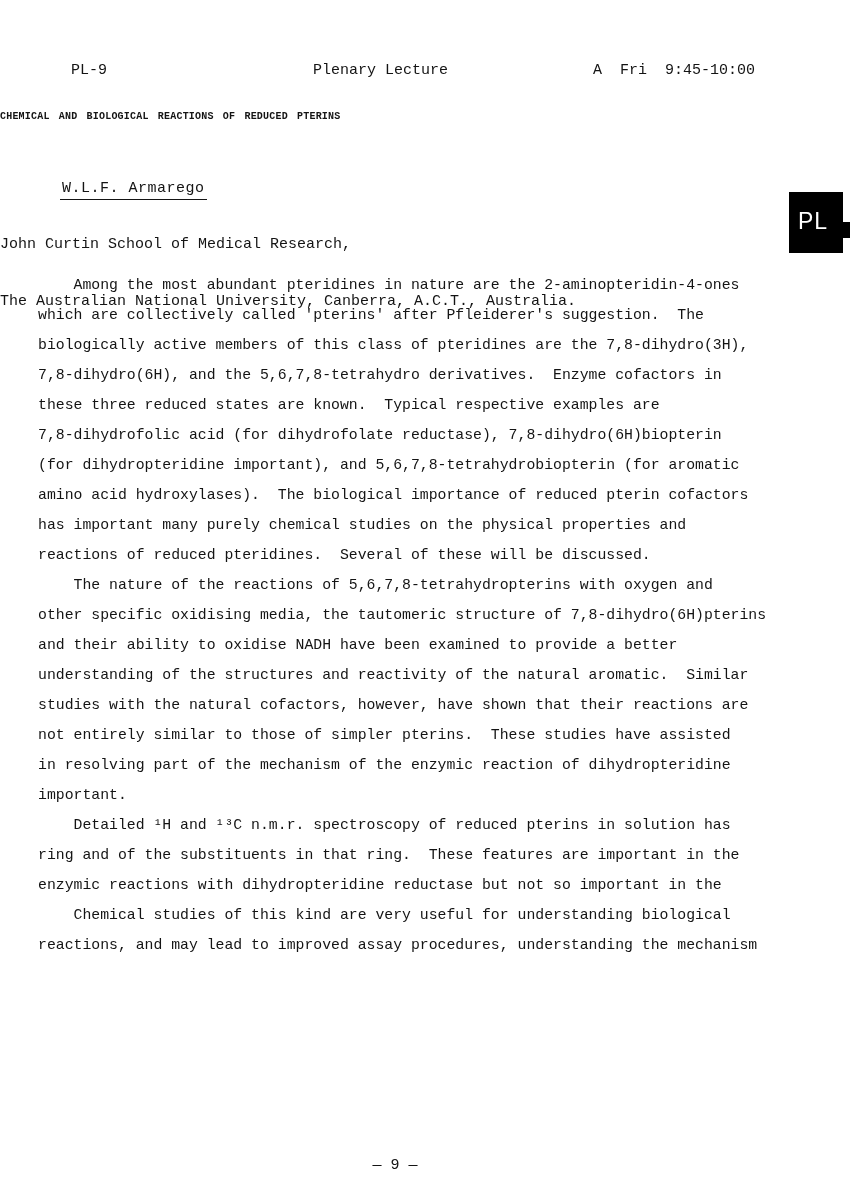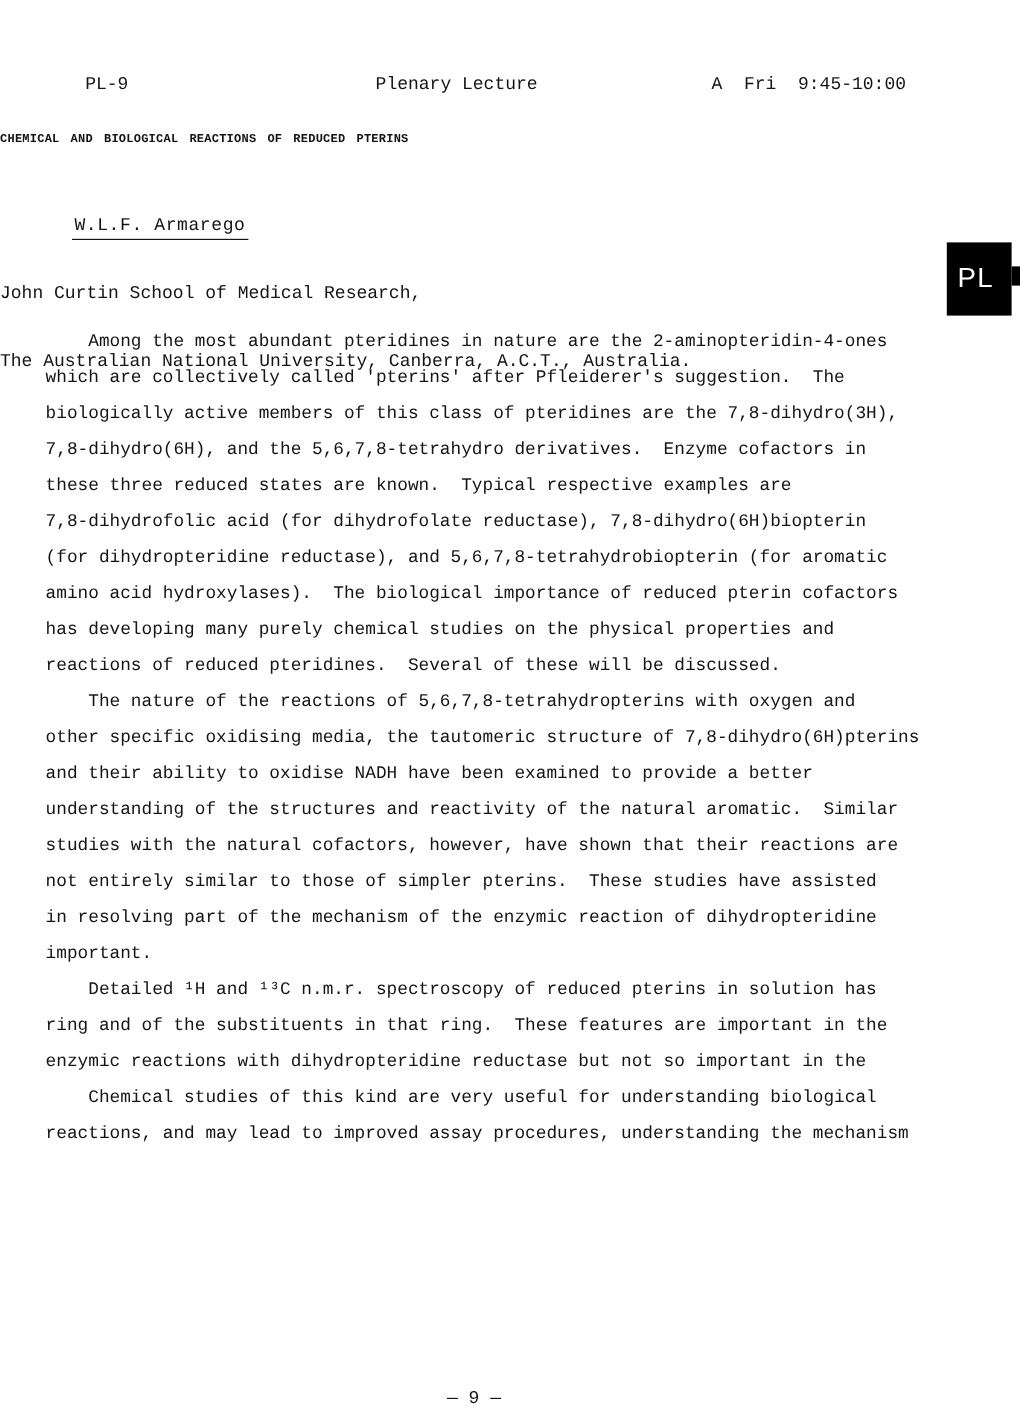--- a/index.html
+++ b/index.html
@@ -32,21 +32,21 @@
     padding: 0 2px 2px 2px;
     letter-spacing: 0.5px;
   }
   .affil-row {
     position: absolute; top: 197px; left: 0; width: 750px;
     text-align: left; font-size: 15px; line-height: 19px; white-space: pre;
   }
 
   .side-tab {
     position: absolute; left: 789px; top: 192px;
-    width: 54px; height: 61px; background: #000000; margin-top: 10px;
+    width: 54px; height: 61px; background: #000000;
   }
   .side-tab .tab-label {
     position: absolute; left: 9px; top: 18px;
     font-family: "Liberation Sans", sans-serif;
     font-size: 23px; line-height: 23px; color: #ffffff; letter-spacing: 1px;
   }
   .side-tab-notch {
     position: absolute; left: 843px; top: 222px;
     width: 7px; height: 16px; background: #000000;
   }
@@ -91,23 +91,23 @@
   </div>
   <div class="side-tab-notch"></div>
 
   <div class="body-block" id="body-block">
       <div class="body-line">    Among the most abundant pteridines in nature are the 2-aminopteridin-4-ones</div>
       <div class="body-line">which are collectively called 'pterins' after Pfleiderer's suggestion.  The</div>
       <div class="body-line">biologically active members of this class of pteridines are the 7,8-dihydro(3H),</div>
       <div class="body-line">7,8-dihydro(6H), and the 5,6,7,8-tetrahydro derivatives.  Enzyme cofactors in</div>
       <div class="body-line">these three reduced states are known.  Typical respective examples are</div>
       <div class="body-line">7,8-dihydrofolic acid (for dihydrofolate reductase), 7,8-dihydro(6H)biopterin</div>
-      <div class="body-line">(for dihydropteridine reductase), and 5,6,7,8-tetrahydrobiopterin (for aromatic</div>
+      <div class="body-line">(for dihydropteridine important), and 5,6,7,8-tetrahydrobiopterin (for aromatic</div>
       <div class="body-line">amino acid hydroxylases).  The biological importance of reduced pterin cofactors</div>
-      <div class="body-line">has developing many purely chemical studies on the physical properties and</div>
+      <div class="body-line">has important many purely chemical studies on the physical properties and</div>
       <div class="body-line">reactions of reduced pteridines.  Several of these will be discussed.</div>
       <div class="body-line">    The nature of the reactions of 5,6,7,8-tetrahydropterins with oxygen and</div>
       <div class="body-line">other specific oxidising media, the tautomeric structure of 7,8-dihydro(6H)pterins</div>
       <div class="body-line">and their ability to oxidise NADH have been examined to provide a better</div>
       <div class="body-line">understanding of the structures and reactivity of the natural aromatic.  Similar</div>
       <div class="body-line">studies with the natural cofactors, however, have shown that their reactions are</div>
       <div class="body-line">not entirely similar to those of simpler pterins.  These studies have assisted</div>
       <div class="body-line">in resolving part of the mechanism of the enzymic reaction of dihydropteridine</div>
       <div class="body-line">important.</div>
       <div class="body-line">    Detailed ¹H and ¹³C n.m.r. spectroscopy of reduced pterins in solution has</div>

